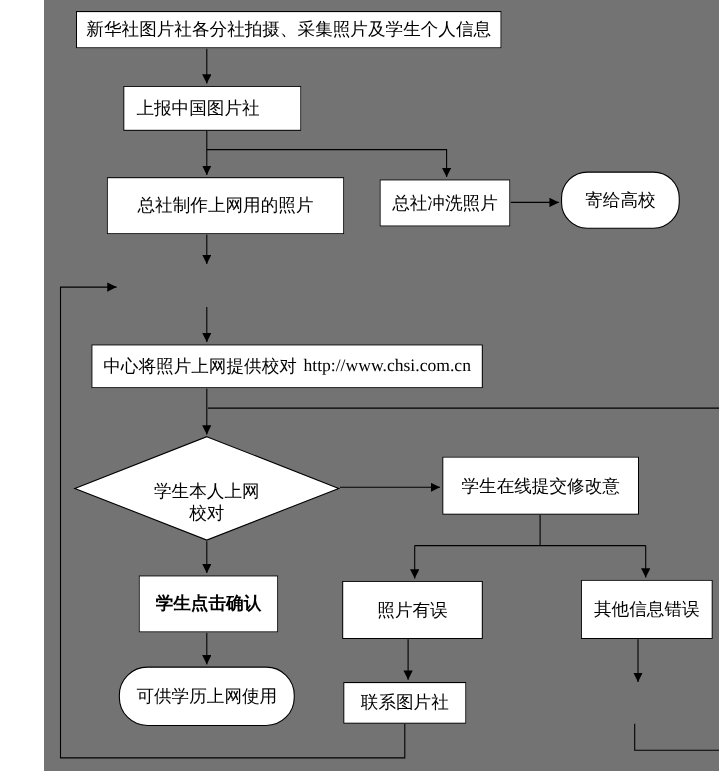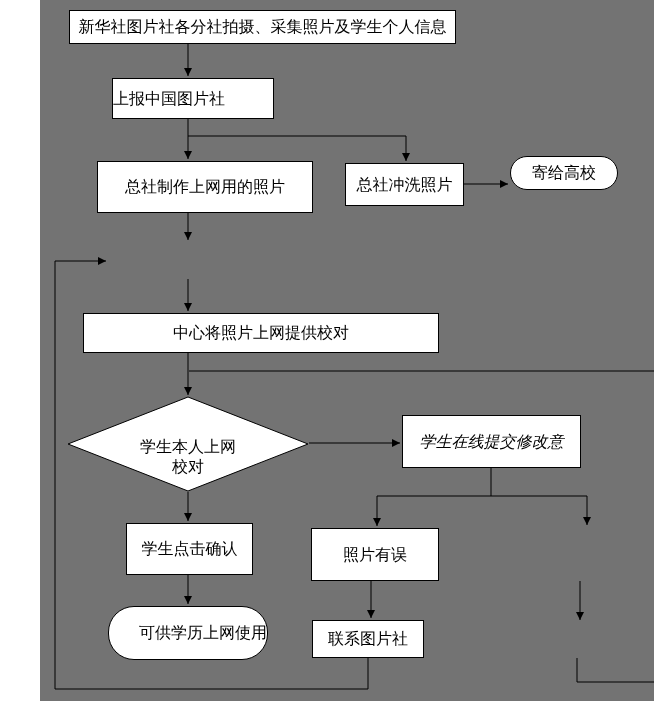--- a/index.html
+++ b/index.html
@@ -20,21 +20,21 @@
     display:flex;
     align-items:center;
     justify-content:center;
     text-align:center;
     font-size:16px;
     line-height:20px;
     box-sizing:border-box;
     z-index:1;
     white-space:nowrap;
   }
-  .node.left-text{justify-content:flex-start;}
+  .node.left-text{justify-content:flex-start;padding-left:11px;}
   .stadium{border-radius:26px;}
   .diamond-label{
     position:absolute;
     border:none;
     background:transparent;
     display:flex;
     flex-direction:column;
     align-items:center;
     justify-content:center;
     text-align:center;
@@ -42,29 +42,29 @@
     line-height:20px;
     z-index:1;
   }
   .url{font-family:"Liberation Serif",serif;margin-left:6px;}
 
   
   #n-capture      {left:29px;  top:10px;  width:387px; height:34px;}
   #n-report       {left:72px;  top:78px;  width:162px; height:41px;}
   #n-make-photos  {left:57px;  top:161px; width:216px; height:52px;}
   #n-develop      {left:305px; top:163px; width:119px; height:43px;}
-  #n-send-univ    {left:470px; top:156px; width:108px; height:34px;border-radius:24px;}
+  #n-send-univ    {left:470px; top:156px; width:108px; height:52px;border-radius:24px;}
   #n-center       {left:68px;  top:242px; width:141px; height:37px;}
   #n-online-proof {left:43px;  top:313px; width:356px; height:40px;}
   #n-diamond-text {left:58px;  top:436px; width:180px; height:42px;}
-  #n-submit       {left:362px; top:415px; width:179px; height:53px;font-style:italic;}
-  #n-confirm      {left:86px;  top:523px; width:127px; height:52px;}
+  #n-submit       {left:362px; top:415px; width:179px; height:53px;}
+  #n-confirm      {left:86px;  top:523px; width:127px; height:52px;font-weight:bold;}
   #n-photo-err    {left:271px; top:528px; width:128px; height:53px;}
   #n-other-err    {left:488px; top:527px; width:120px; height:54px;}
-  #n-use          {left:68px;  top:606px; width:160px; height:54px;justify-content:flex-end;}
+  #n-use          {left:68px;  top:606px; width:160px; height:54px;}
   #n-contact      {left:272px; top:620px; width:112px; height:38px;}
   #n-univ-review  {left:456px; top:622px; width:163px; height:36px;}
 </style>
 </head>
 <body>
 
 <div id="canvas">
 
   <svg id="edges" width="654" height="701" viewBox="0 0 654 701">
     <defs>
@@ -126,39 +126,43 @@
     <span>总社冲洗照片</span>
   </div>
 
   <div class="node stadium" id="n-send-univ">
     <span>寄给高校</span>
   </div>
 
 
   <div class="node" id="n-online-proof">
     <span>中心将照片上网提供校对</span>
+    <span class="url">http://www.chsi.com.cn</span>
   </div>
 
   <div class="diamond-label" id="n-diamond-text">
     <span>学生本人上网</span>
     <span>校对</span>
   </div>
 
   <div class="node" id="n-submit">
     <span>学生在线提交修改意</span>
   </div>
 
   <div class="node" id="n-confirm">
     <span>学生点击确认</span>
   </div>
 
   <div class="node" id="n-photo-err">
     <span>照片有误</span>
   </div>
 
+  <div class="node" id="n-other-err">
+    <span>其他信息错误</span>
+  </div>
 
   <div class="node stadium" id="n-use">
     <span>可供学历上网使用</span>
   </div>
 
   <div class="node" id="n-contact">
     <span>联系图片社</span>
   </div>
 
 

